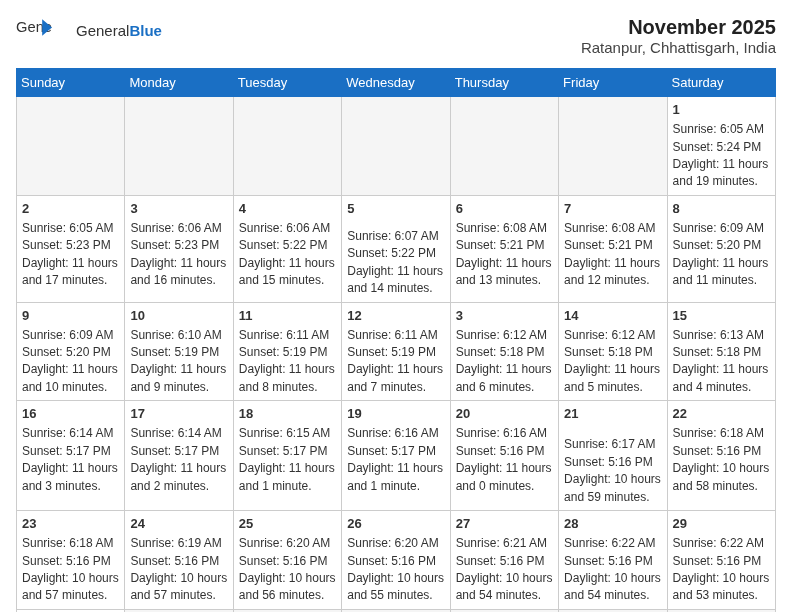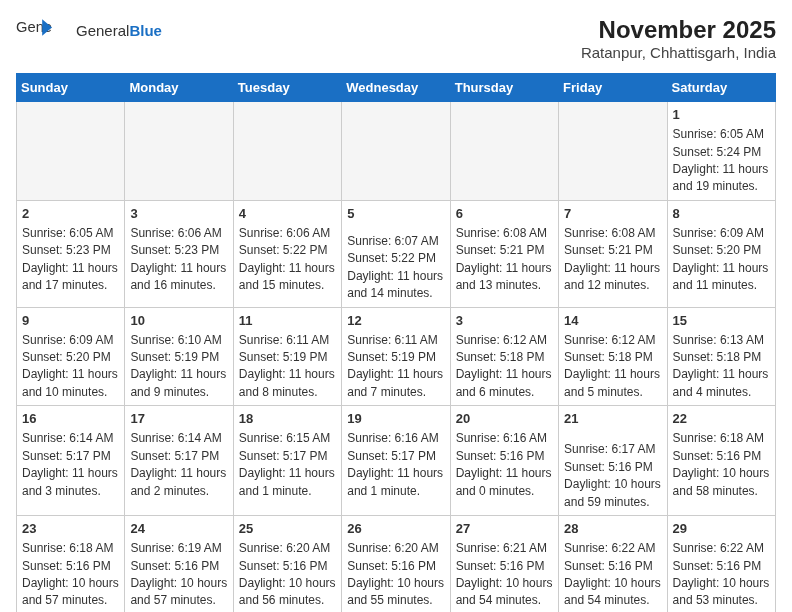--- a/index.html
+++ b/index.html
@@ -22,39 +22,39 @@
       gap: 4px;
     }
     .logo-icon {
       width: 36px;
       height: 28px;
     }
     .title-block {
       text-align: right;
     }
     .month-title {
-      font-size: 24px;
+      font-size: 20px;
       font-weight: bold;
       color: #222;
     }
     .subtitle {
       font-size: 15px;
       color: #444;
       text-align: right;
     }
     .calendar {
       width: 100%;
       border-collapse: collapse;
       border: 1px solid #ccc;
     }
     .calendar th {
       background: #1a6fc4;
       color: #fff;
       font-size: 13px;
-      font-weight: bold;
+      font-weight: normal;
       padding: 6px 4px;
       text-align: left;
       border: 1px solid #1a6fc4;
     }
     .calendar td {
       vertical-align: top;
       border: 1px solid #ccc;
       padding: 4px 5px;
       width: calc(100% / 7);
       min-height: 80px;

